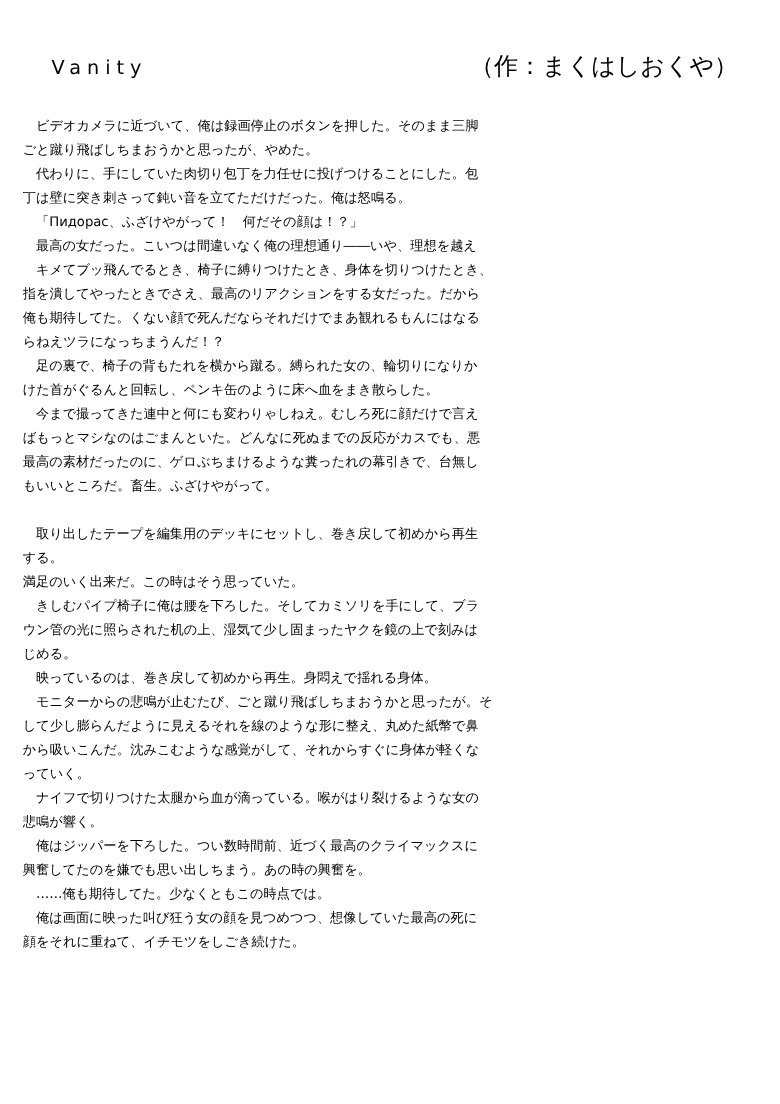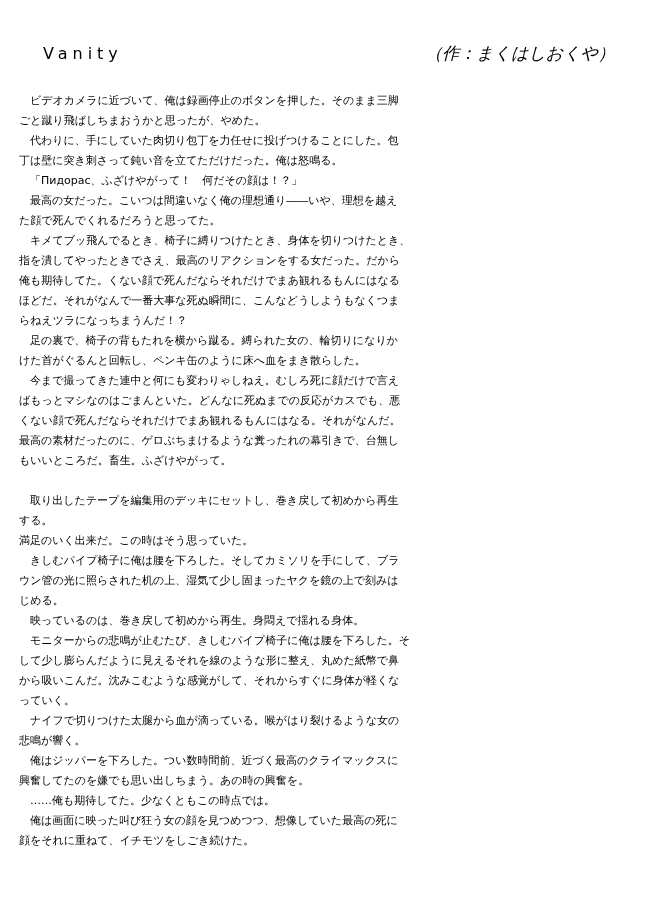--- a/index.html
+++ b/index.html
@@ -22,23 +22,22 @@
     justify-content: space-between;
     align-items: baseline;
     padding: 42px 35px 0 43px;
   }
   .doc-title {
     font-size: 16px;
     letter-spacing: 5px;
     white-space: pre;
   }
   .doc-author {
-    font-size: 17px;
+    font-size: 20px;
     white-space: pre;
-    font-style: italic;
   }
   .doc-body {
     padding: 26px 6px 0 19px;
     font-size: 11px;
   }
   .line {
     height: 20px;
     line-height: 20px;
     white-space: pre;
     overflow: hidden;
@@ -52,42 +51,39 @@
     <span class="doc-title">Vanity</span>
     <span class="doc-author">（作：まくはしおくや）</span>
   </div>
   <div class="doc-body">
       <div class="line">　ビデオカメラに近づいて、俺は録画停止のボタンを押した。そのまま三脚</div>
       <div class="line">ごと蹴り飛ばしちまおうかと思ったが、やめた。</div>
       <div class="line">　代わりに、手にしていた肉切り包丁を力任せに投げつけることにした。包</div>
       <div class="line">丁は壁に突き刺さって鈍い音を立てただけだった。俺は怒鳴る。</div>
       <div class="line">　「Пидорас、ふざけやがって！　何だその顔は！？」</div>
       <div class="line">　最高の女だった。こいつは間違いなく俺の理想通り――いや、理想を越え</div>
-      <div class="line">た顔で死んでくれるだろうと思ってた。</div>
       <div class="line">　キメてブッ飛んでるとき、椅子に縛りつけたとき、身体を切りつけたとき、</div>
       <div class="line">指を潰してやったときでさえ、最高のリアクションをする女だった。だから</div>
       <div class="line">俺も期待してた。くない顔で死んだならそれだけでまあ観れるもんにはなる</div>
-      <div class="line">ほどだ。それがなんで一番大事な死ぬ瞬間に、こんなどうしようもなくつま</div>
       <div class="line">らねえツラになっちまうんだ！？</div>
       <div class="line">　足の裏で、椅子の背もたれを横から蹴る。縛られた女の、輪切りになりか</div>
       <div class="line">けた首がぐるんと回転し、ペンキ缶のように床へ血をまき散らした。</div>
       <div class="line">　今まで撮ってきた連中と何にも変わりゃしねえ。むしろ死に顔だけで言え</div>
       <div class="line">ばもっとマシなのはごまんといた。どんなに死ぬまでの反応がカスでも、悪</div>
-      <div class="line">くない顔で死んだならそれだけでまあ観れるもんにはなる。それがなんだ。</div>
       <div class="line">最高の素材だったのに、ゲロぶちまけるような糞ったれの幕引きで、台無し</div>
       <div class="line">もいいところだ。畜生。ふざけやがって。</div>
       <div class="line">&nbsp;</div>
       <div class="line">　取り出したテープを編集用のデッキにセットし、巻き戻して初めから再生</div>
       <div class="line">する。</div>
       <div class="line">満足のいく出来だ。この時はそう思っていた。</div>
       <div class="line">　きしむパイプ椅子に俺は腰を下ろした。そしてカミソリを手にして、ブラ</div>
       <div class="line">ウン管の光に照らされた机の上、湿気て少し固まったヤクを鏡の上で刻みは</div>
       <div class="line">じめる。</div>
       <div class="line">　映っているのは、巻き戻して初めから再生。身悶えで揺れる身体。</div>
-      <div class="line">　モニターからの悲鳴が止むたび、きしむパイプ椅子に俺は腰を下ろした。そ</div>
+      <div class="line">　モニターからの悲鳴が止むたび、ごと蹴り飛ばしちまおうかと思ったが。そ</div>
       <div class="line">して少し膨らんだように見えるそれを線のような形に整え、丸めた紙幣で鼻</div>
       <div class="line">から吸いこんだ。沈みこむような感覚がして、それからすぐに身体が軽くな</div>
       <div class="line">っていく。</div>
       <div class="line">　ナイフで切りつけた太腿から血が滴っている。喉がはり裂けるような女の</div>
       <div class="line">悲鳴が響く。</div>
       <div class="line">　俺はジッパーを下ろした。つい数時間前、近づく最高のクライマックスに</div>
       <div class="line">興奮してたのを嫌でも思い出しちまう。あの時の興奮を。</div>
       <div class="line">　……俺も期待してた。少なくともこの時点では。</div>
       <div class="line">　俺は画面に映った叫び狂う女の顔を見つめつつ、想像していた最高の死に</div>
       <div class="line">顔をそれに重ねて、イチモツをしごき続けた。</div>

